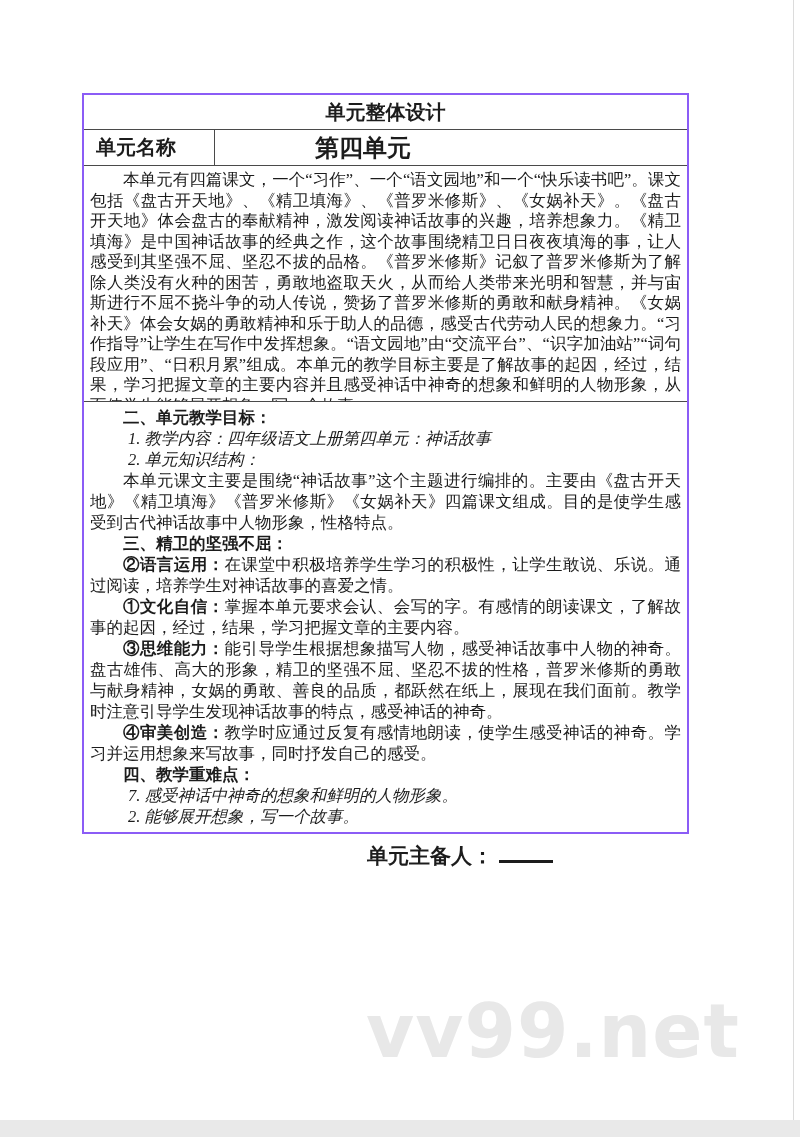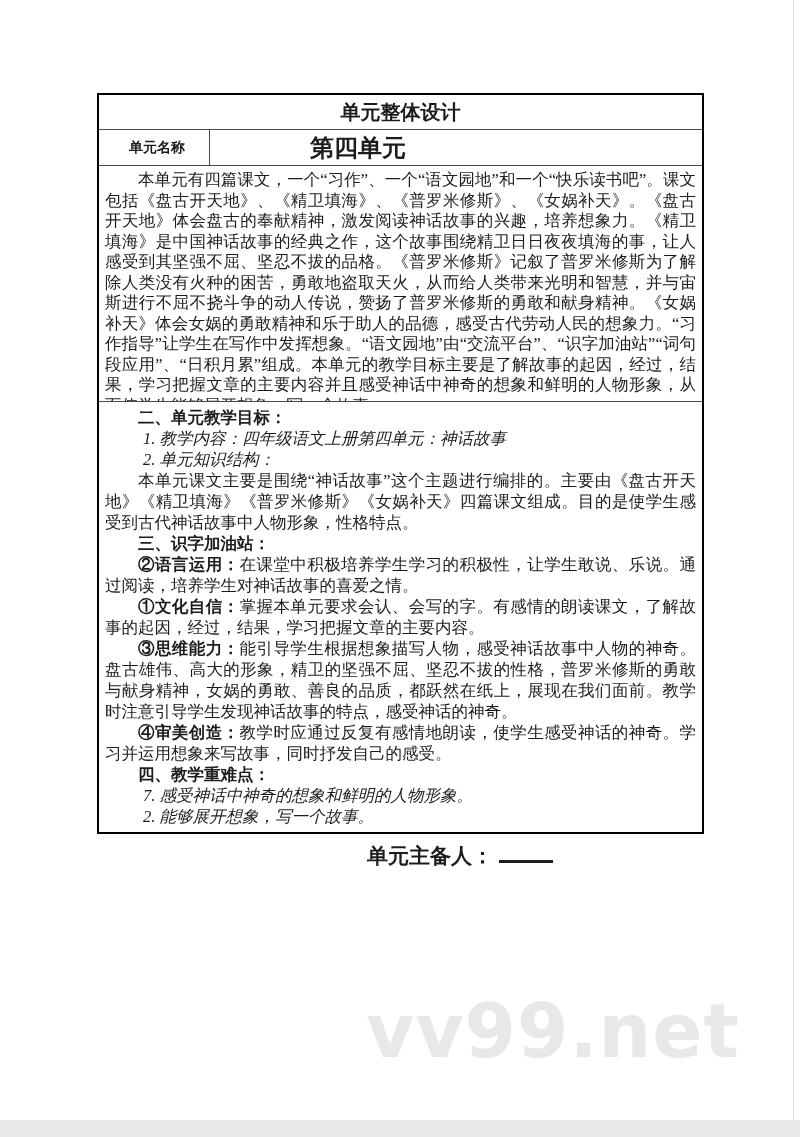--- a/index.html
+++ b/index.html
@@ -29,44 +29,44 @@
     font-family: "DejaVu Sans", "Liberation Sans", sans-serif;
     font-weight: bold;
     font-size: 74px;
     letter-spacing: 1px;
     color: #e8e8e8;
     user-select: none;
     white-space: nowrap;
   }
   .doc-table {
     position: absolute;
-    left: 97px; top: 93px;
+    left: 82px; top: 93px;
     width: 607px;
-    border: 2px solid #000000;
+    border: 2px solid #8b5cf6;
     background: #ffffff;
   }
   .title-row {
     height: 35px;
     border-bottom: 1px solid #4a4a4a;
     display: flex; align-items: center; justify-content: center;
     font-weight: bold;
     font-size: 20px;
   }
   .name-row {
     height: 36px;
     border-bottom: 1px solid #4a4a4a;
     display: flex;
   }
   .name-label-cell {
-    width: 111px;
+    width: 131px;
     border-right: 1px solid #4a4a4a;
     display: flex; align-items: center;
-    padding-left: 30px;
+    padding-left: 12px;
     font-weight: bold;
-    font-size: 14px;
+    font-size: 20px;
   }
   .name-value-cell {
     flex: 1;
     display: flex; align-items: center;
     padding-left: 100px;
     font-weight: bold;
     font-size: 24px;
   }
   .overview-cell {
     height: 236px;
@@ -123,21 +123,21 @@
   </div>
   <div class="overview-cell">
     <p>本单元有四篇课文，一个“习作”、一个“语文园地”和一个“快乐读书吧”。课文包括《盘古开天地》、《精卫填海》、《普罗米修斯》、《女娲补天》。《盘古开天地》体会盘古的奉献精神，激发阅读神话故事的兴趣，培养想象力。《精卫填海》是中国神话故事的经典之作，这个故事围绕精卫日日夜夜填海的事，让人感受到其坚强不屈、坚忍不拔的品格。《普罗米修斯》记叙了普罗米修斯为了解除人类没有火种的困苦，勇敢地盗取天火，从而给人类带来光明和智慧，并与宙斯进行不屈不挠斗争的动人传说，赞扬了普罗米修斯的勇敢和献身精神。《女娲补天》体会女娲的勇敢精神和乐于助人的品德，感受古代劳动人民的想象力。“习作指导”让学生在写作中发挥想象。“语文园地”由“交流平台”、“识字加油站”“词句段应用”、“日积月累”组成。本单元的教学目标主要是了解故事的起因，经过，结果，学习把握文章的主要内容并且感受神话中神奇的想象和鲜明的人物形象，从而使学生能够展开想象，写一个故事。</p>
   </div>
   <div class="detail-cell">
     <div class="section-header">二、单元教学目标：</div>
     <div class="list-item">1. 教学内容：四年级语文上册第四单元：神话故事</div>
     <div class="list-item">2. 单元知识结构：</div>
     <p class="para">本单元课文主要是围绕“神话故事”这个主题进行编排的。主要由《盘古开天地》《精卫填海》《普罗米修斯》《女娲补天》四篇课文组成。目的是使学生感受到古代神话故事中人物形象，性格特点。</p>
 
-    <div class="section-header">三、识字加油站：</div>
+    <div class="section-header">三、精卫的坚强不屈：</div>
     <p class="para"><span class="goal-label">②语言运用：</span><span>在课堂中积极培养学生学习的积极性，让学生敢说、乐说。通过阅读，培养学生对神话故事的喜爱之情。</span></p>
     <p class="para"><span class="goal-label">①文化自信：</span><span>掌握本单元要求会认、会写的字。有感情的朗读课文，了解故事的起因，经过，结果，学习把握文章的主要内容。</span></p>
     <p class="para"><span class="goal-label">③思维能力：</span><span>能引导学生根据想象描写人物，感受神话故事中人物的神奇。盘古雄伟、高大的形象，精卫的坚强不屈、坚忍不拔的性格，普罗米修斯的勇敢与献身精神，女娲的勇敢、善良的品质，都跃然在纸上，展现在我们面前。教学时注意引导学生发现神话故事的特点，感受神话的神奇。</span></p>
     <p class="para"><span class="goal-label">④审美创造：</span><span>教学时应通过反复有感情地朗读，使学生感受神话的神奇。学习并运用想象来写故事，同时抒发自己的感受。</span></p>
 
     <div class="section-header">四、教学重难点：</div>
     <div class="list-item">7. 感受神话中神奇的想象和鲜明的人物形象。</div>
     <div class="list-item">2. 能够展开想象，写一个故事。</div>
   </div>
 </div>

